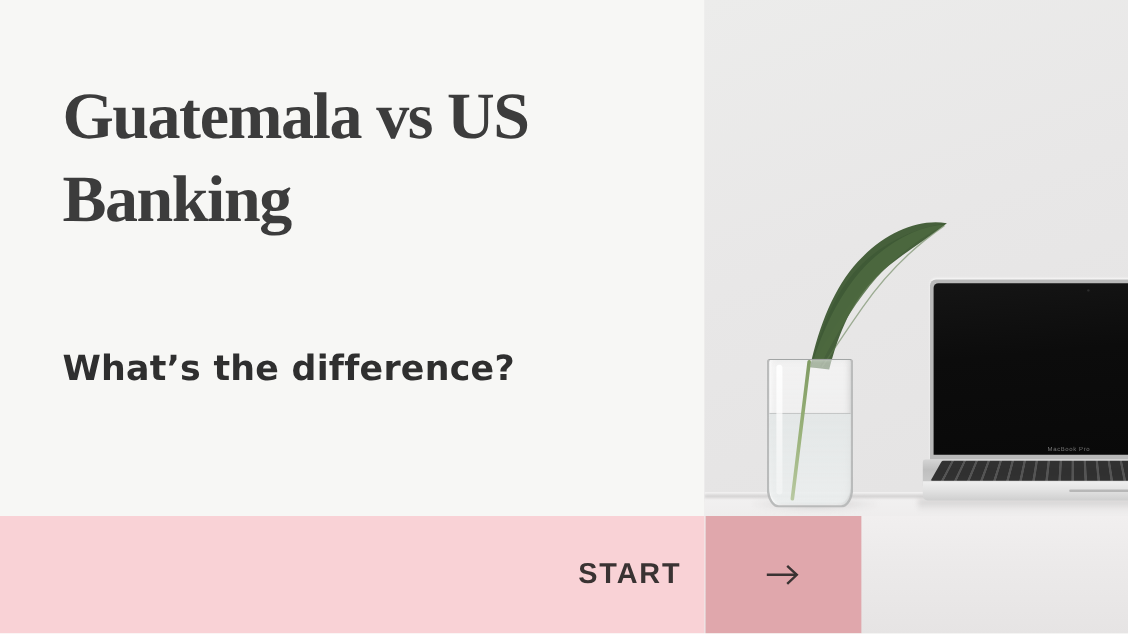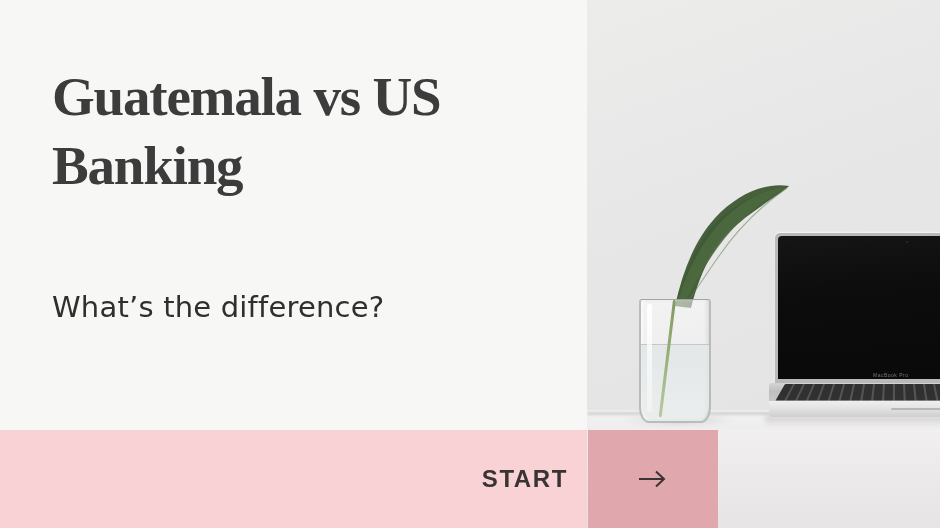--- a/index.html
+++ b/index.html
@@ -45,21 +45,21 @@
     letter-spacing: -1.2px;
     color: #3c3c3c;
   }
 
   .subtitle {
     position: absolute;
     left: 52px;
     top: 288px;
     margin: 0;
     font-family: "DejaVu Sans", sans-serif;
-    font-weight: 400;
+    font-weight: 700;
     font-size: 29px;
     line-height: 38px;
     letter-spacing: 0.2px;
     color: #2f2f2f;
     -webkit-text-stroke: 0.01px transparent;
   }
 
   
   .photo {
     position: absolute;

